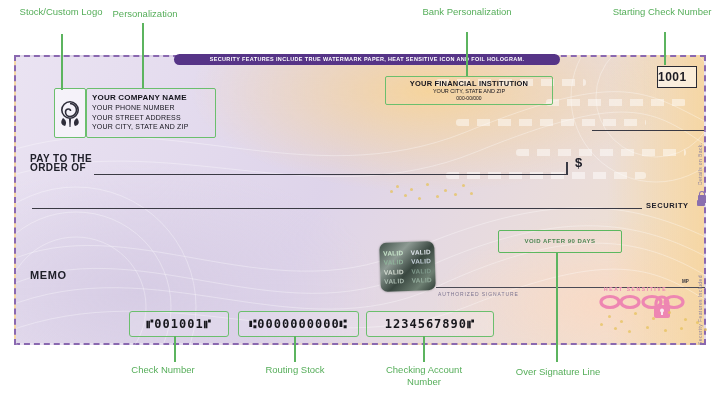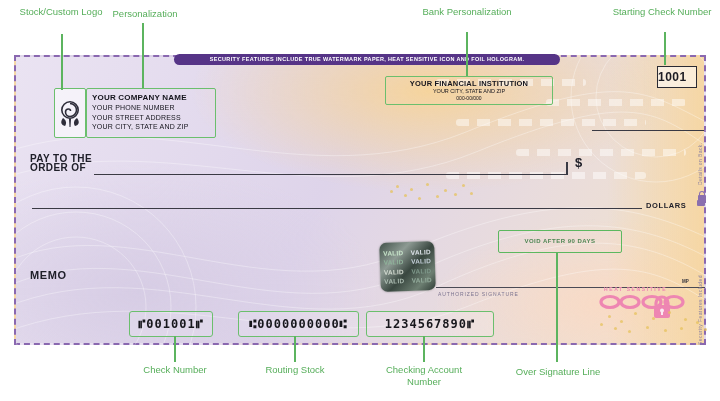--- a/index.html
+++ b/index.html
@@ -70,21 +70,21 @@
   .sig-mp{position:absolute;left:666px;top:222px;font-size:4.5px;font-weight:bold;color:#33333c;}
   .auth-sig{position:absolute;left:422px;top:234px;font-size:5px;letter-spacing:.9px;color:#7c7490;}
   
   .heat-label{position:absolute;left:588px;top:229px;font-size:5px;font-weight:bold;letter-spacing:1.6px;color:#ee86b2;}
   .heat-chain{position:absolute;left:580px;top:236px;}
   
   .micr-box{position:absolute;top:254px;height:26px;border:1.5px solid #6bbf6d;border-radius:3px;
     display:flex;align-items:center;justify-content:center;background:rgba(255,255,255,.15);}
   .micr-text{font-family:"DejaVu Sans Mono","DejaVu Sans",monospace;font-size:12px;font-weight:bold;
     color:#17171c;letter-spacing:1px;white-space:nowrap;}
-  .micr1{left:113px;width:84px;}
+  .micr1{left:113px;width:100px;}
   .micr2{left:222px;width:121px;}
   .micr3{left:350px;width:128px;}
   
   .edge-text{
     position:absolute;left:681px;width:10px;color:#8d82a0;font-size:5px;letter-spacing:.4px;
     writing-mode:vertical-rl;transform:rotate(180deg);white-space:nowrap;
   }
   .edge-details{top:28px;height:100px;}
   .edge-security{top:158px;height:130px;}
   .lock{position:absolute;width:8px;height:6px;background:#8a6fae;border-radius:1px;}
@@ -173,21 +173,21 @@
 
     <div class="payto">
       <div>PAY TO THE</div>
       <div>ORDER OF</div>
     </div>
     <div class="hline payee-line"></div>
     <div class="payee-bracket"></div>
     <div class="dollar-sign">$</div>
 
     <div class="hline amount-line"></div>
-    <div class="dollars-label">DOLLARS</div>
+    <div class="dollars-label">SECURITY</div>
     <div class="lock lock-dollars"></div>
 
     <div class="dots d1" style="left:380px;top:128px;"></div>
 
     <div class="void-box">VOID AFTER 90 DAYS</div>
 
     <div class="holo">
       <span class="hv1">VALID</span>
       <span class="hv2">VALID</span>
       <span class="hv3">VALID</span>
@@ -233,18 +233,18 @@
     <div class="lock" style="left:682px;top:138px;"></div>
     <div class="edge-text edge-security">Security Features Included</div>
   </div>
 
   <div class="ann-line" style="left:556px;top:252px;height:110px;"></div>
 
   <div class="ann-line" style="left:174px;top:336px;height:26px;"></div>
   <div class="ann-line" style="left:294px;top:336px;height:26px;"></div>
   <div class="ann-line" style="left:423px;top:336px;height:26px;"></div>
 
-  <div class="ann" style="left:135px;top:364px;width:80px;text-align:center;">Check Number</div>
+  <div class="ann" style="left:123px;top:364px;width:80px;text-align:center;">Check Number</div>
   <div class="ann" style="left:255px;top:364px;width:80px;">Routing Stock</div>
   <div class="ann" style="left:368px;top:364px;width:112px;">Checking Account Number</div>
   <div class="ann" style="left:495px;top:366px;width:126px;">Over Signature Line</div>
 
 </div>
 
 </body></html>

